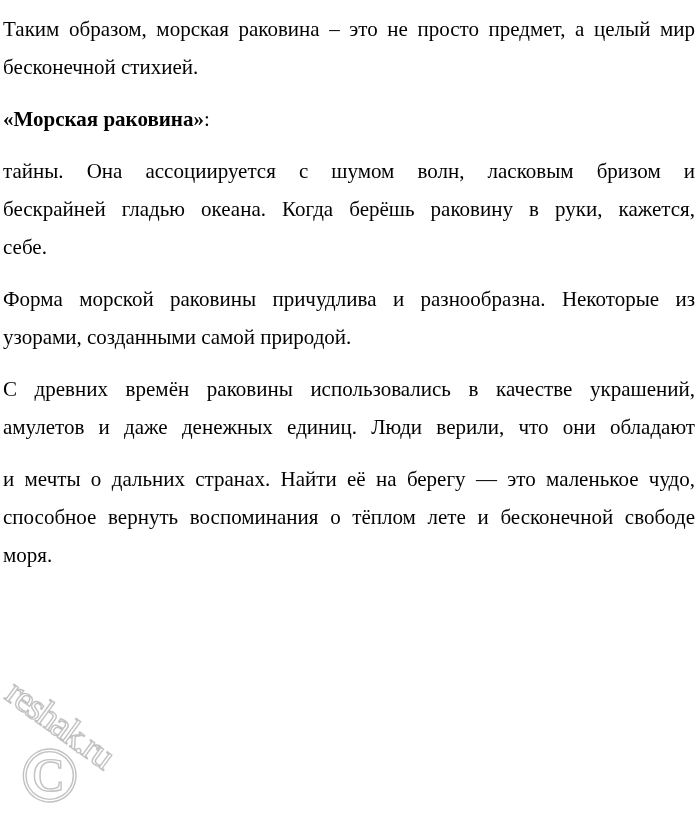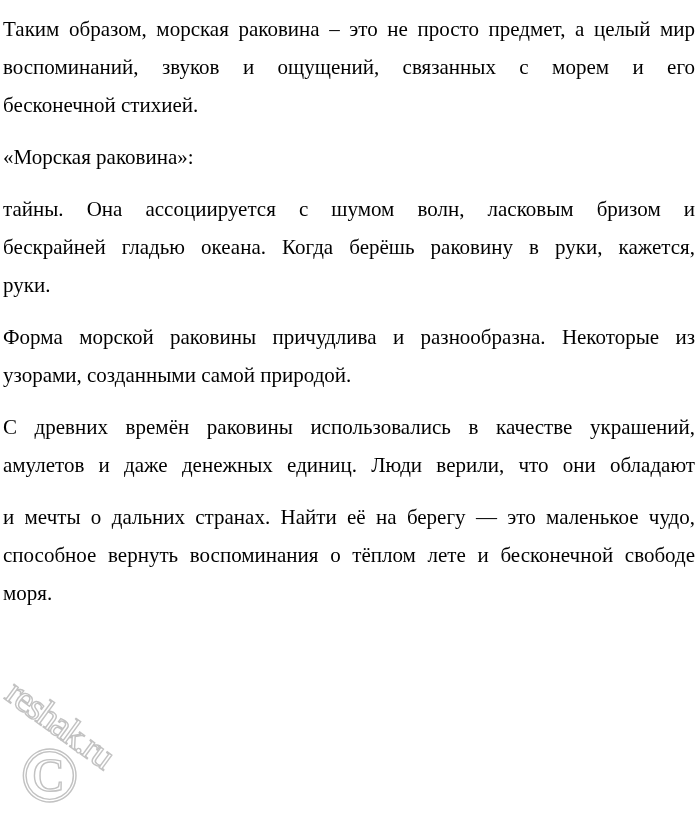--- a/index.html
+++ b/index.html
@@ -25,21 +25,21 @@
     position: relative;
     z-index: 1;
   }
   .para { margin: 10px 0 14px 0; }
   .line {
     text-align: justify;
     text-align-last: justify;
     white-space: normal;
   }
   .line.last { text-align-last: left; }
-  .heading-bold { font-weight: 400; }
+  .heading-bold { font-weight: 700; }
   .heading-suffix { font-weight: 400; }
 
   
   .watermark {
     position: absolute;
     left: 0;
     top: 640px;
     width: 260px;
     height: 185px;
     z-index: 0;
@@ -71,30 +71,29 @@
 <body>
 
 <div class="page">
   <div class="watermark">
     <span class="wm-text">reshak.ru</span>
     <span class="wm-copy">©</span>
   </div>
   <div class="content" id="content">
       <div class="para">
         <div class="line">Таким образом, морская раковина – это не просто предмет, а целый мир</div>
-        <div class="line">воспоминаний, звуков и ощущений, связанных с морем и его</div>
         <div class="line last">бесконечной стихией.</div>
       </div>
       <div class="para">
         <div class="line last"><span class="heading-bold">«Морская раковина»</span><span class="heading-suffix">:</span></div>
       </div>
       <div class="para">
         <div class="line">тайны. Она ассоциируется с шумом волн, ласковым бризом и</div>
         <div class="line">бескрайней гладью океана. Когда берёшь раковину в руки, кажется,</div>
-        <div class="line last">руки.</div>
+        <div class="line last">себе.</div>
       </div>
       <div class="para">
         <div class="line">Форма морской раковины причудлива и разнообразна. Некоторые из</div>
         <div class="line last">узорами, созданными самой природой.</div>
       </div>
       <div class="para">
         <div class="line">С древних времён раковины использовались в качестве украшений,</div>
         <div class="line">амулетов и даже денежных единиц. Люди верили, что они обладают</div>
       </div>
       <div class="para">

